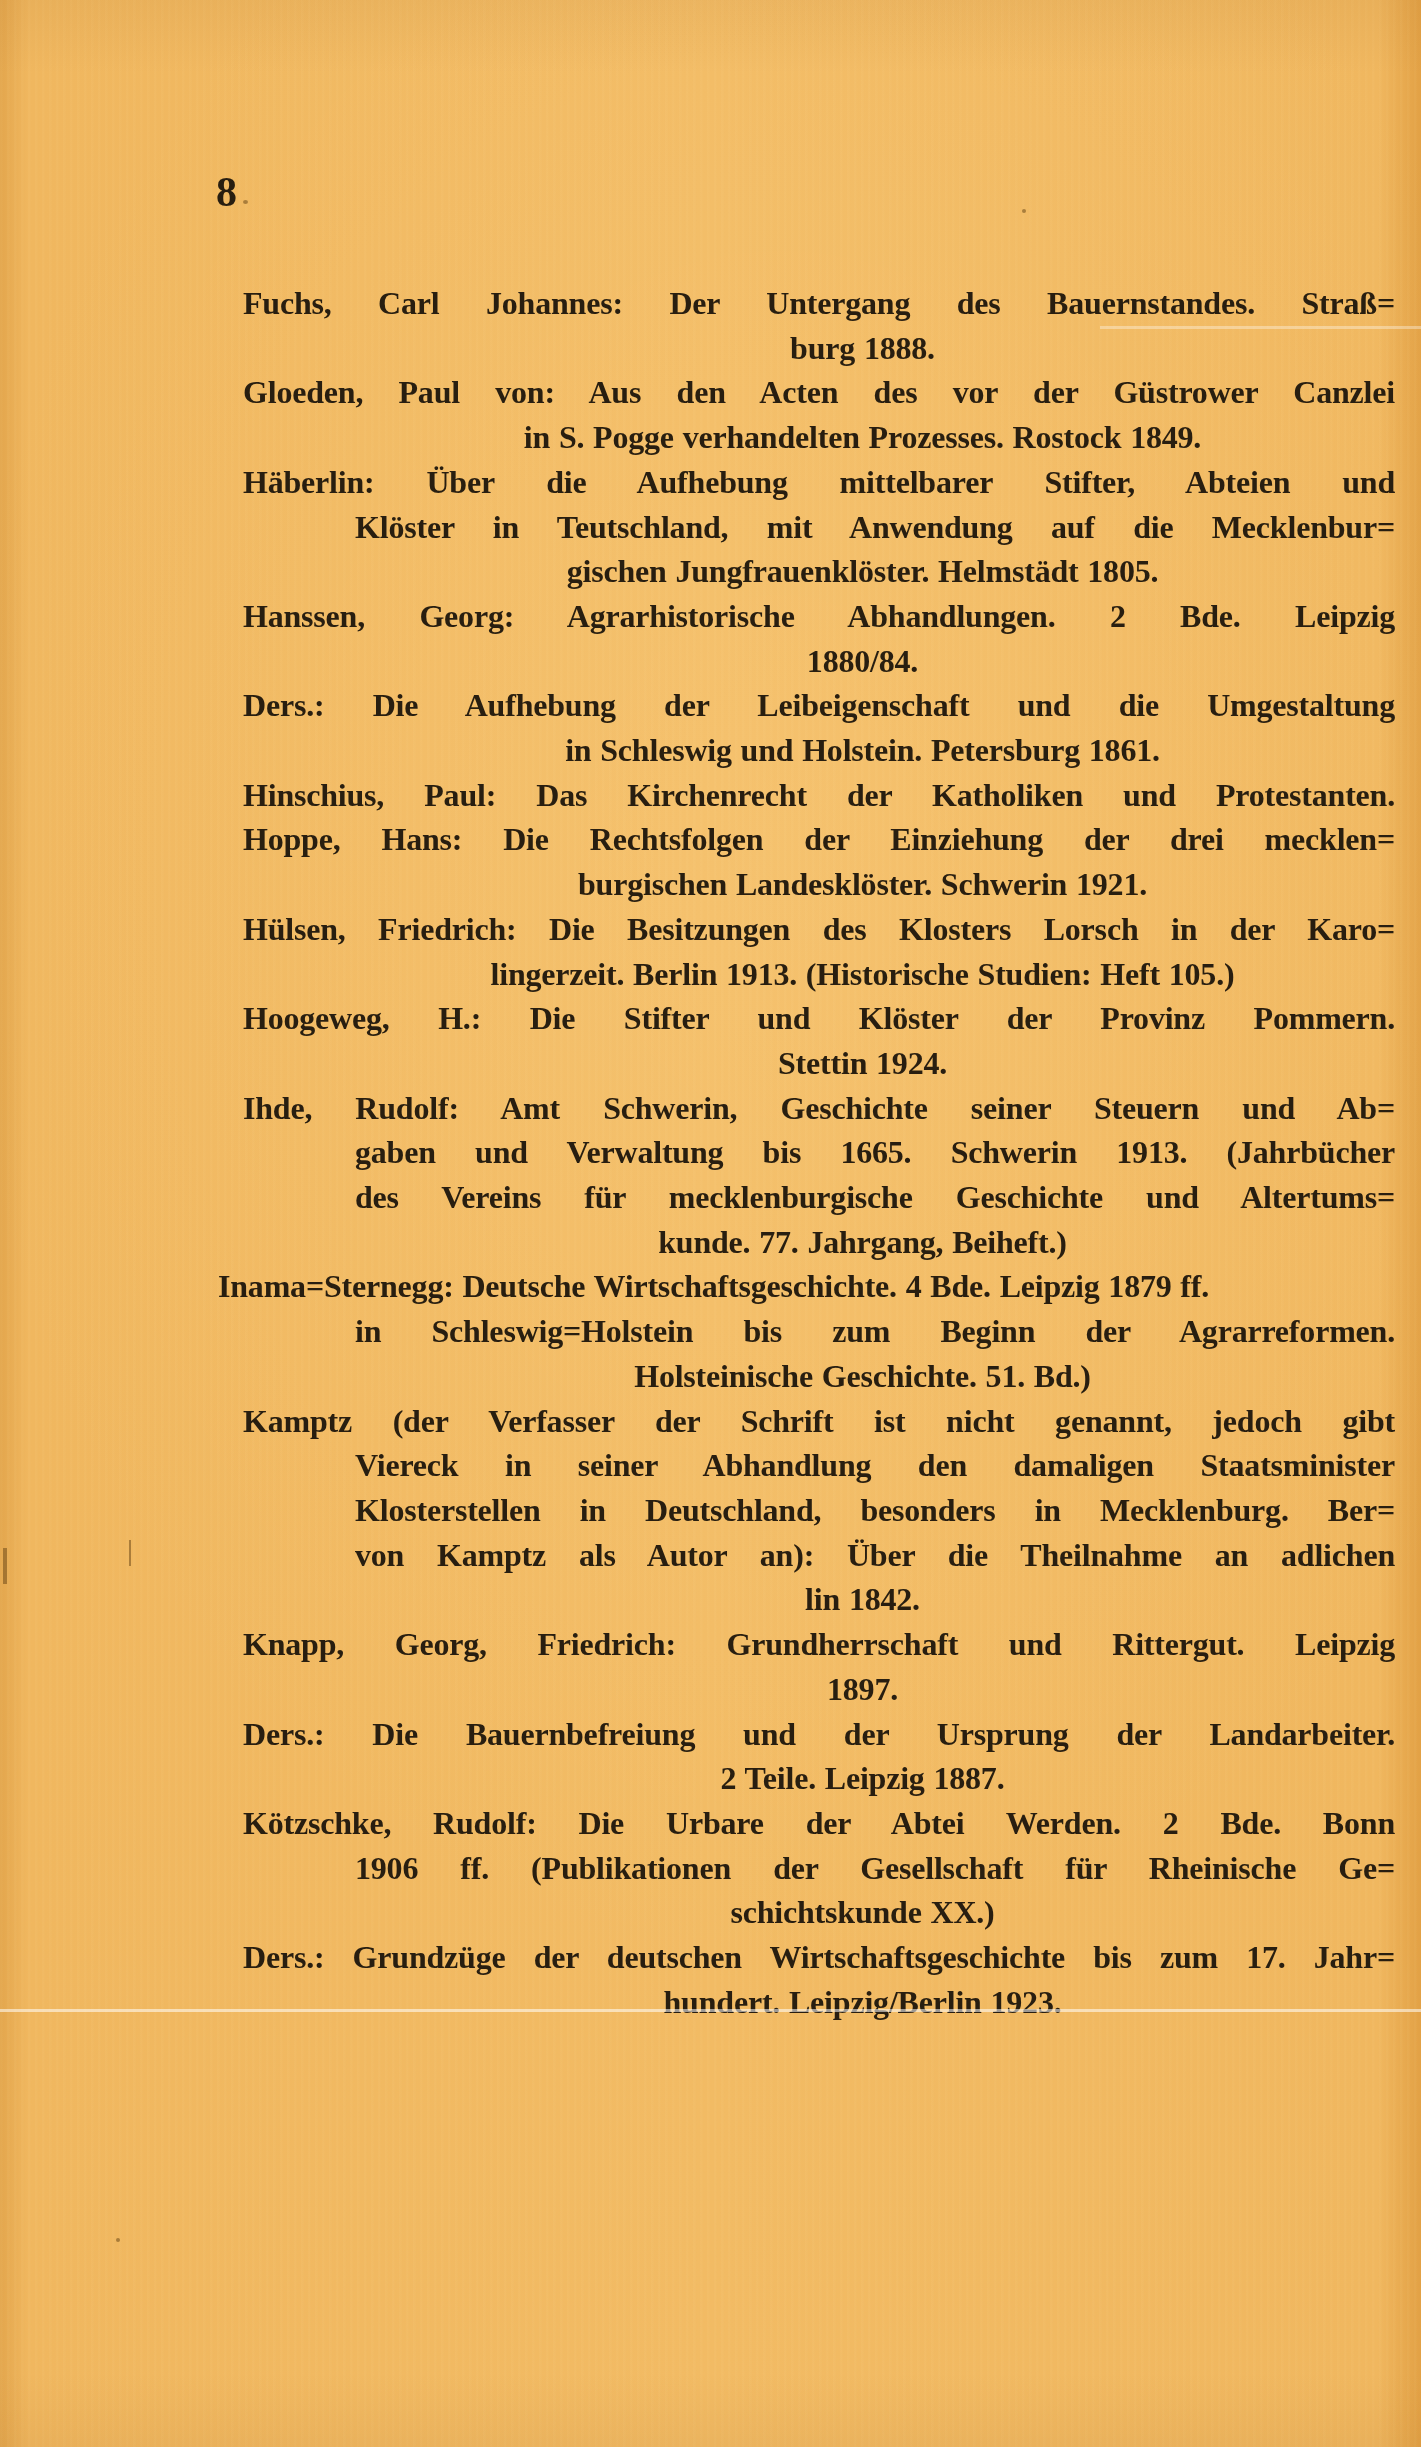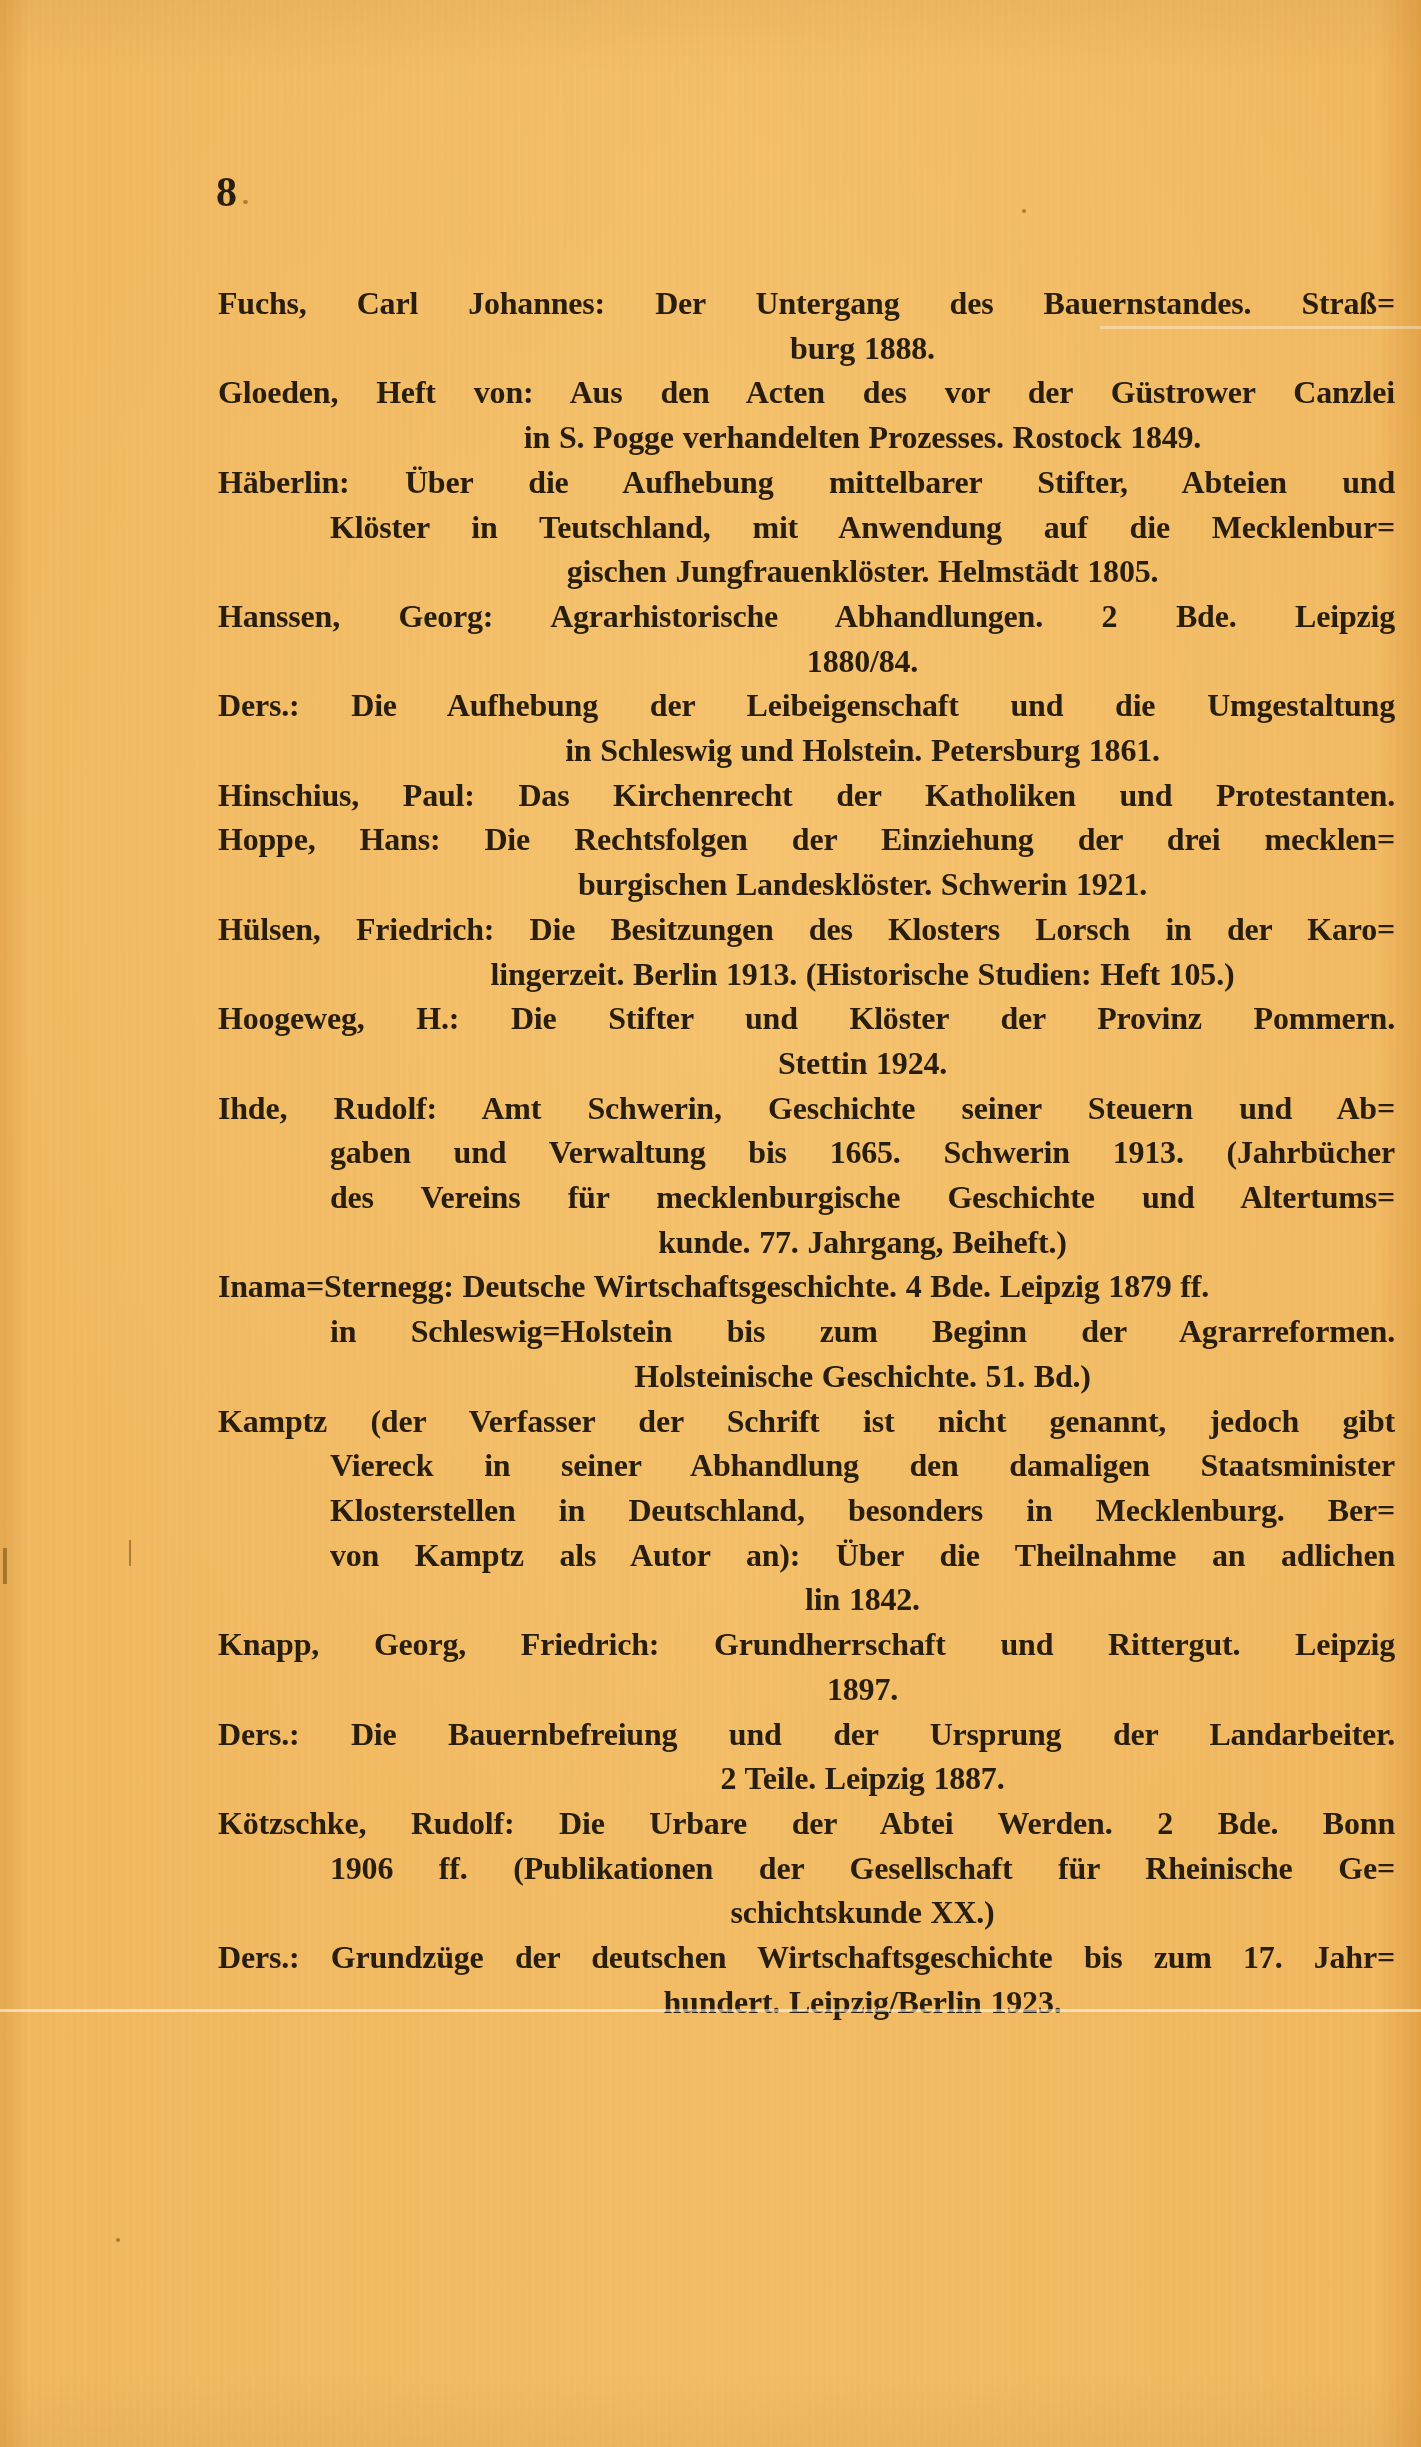--- a/index.html
+++ b/index.html
@@ -23,21 +23,21 @@
     position:absolute;left:216px;top:168px;
     font-size:42px;font-weight:700;letter-spacing:0;
   }
   .bib{
     position:absolute;left:218px;top:281px;width:1177px;
     font-size:32px;font-weight:700;line-height:44.7px;
     letter-spacing:-0.2px;
     word-spacing:1px;
   }
   .line{white-space:nowrap;text-align:left;}
-  .line.just{white-space:normal;text-align:justify;text-align-last:justify;}
+  .line.just{white-space:normal;text-align:justify;text-align-last:justify;margin-left:25px;}
   .line.cont{padding-left:112px;text-align:center;}
   .line.just.cont{padding-left:112px;}
   .scratch{
     position:absolute;left:0;width:1421px;height:3px;
     background:rgba(255,255,255,0.55);
     pointer-events:none;
   }
   .scratch.faint{background:rgba(255,255,255,0.35);}
   .speck{
     position:absolute;border-radius:50%;
@@ -52,21 +52,21 @@
 </head>
 <body>
 
 <div class="page-shade"></div>
 
 <div class="page-number">8</div>
 
 <main class="bib">
     <div class="line just">Fuchs, Carl Johannes: Der Untergang des Bauernstandes. Straß=</div>
     <div class="line cont">burg 1888.</div>
-    <div class="line just">Gloeden, Heft von: Aus den Acten des vor der Güstrower Canzlei</div>
+    <div class="line just">Gloeden, Paul von: Aus den Acten des vor der Güstrower Canzlei</div>
     <div class="line cont">in S. Pogge verhandelten Prozesses. Rostock 1849.</div>
     <div class="line just">Häberlin: Über die Aufhebung mittelbarer Stifter, Abteien und</div>
     <div class="line cont just">Klöster in Teutschland, mit Anwendung auf die Mecklenbur=</div>
     <div class="line cont">gischen Jungfrauenklöster. Helmstädt 1805.</div>
     <div class="line just">Hanssen, Georg: Agrarhistorische Abhandlungen. 2 Bde. Leipzig</div>
     <div class="line cont">1880/84.</div>
     <div class="line just">Ders.: Die Aufhebung der Leibeigenschaft und die Umgestaltung</div>
     <div class="line cont">in Schleswig und Holstein. Petersburg 1861.</div>
     <div class="line just">Hinschius, Paul: Das Kirchenrecht der Katholiken und Protestanten.</div>
     <div class="line just">Hoppe, Hans: Die Rechtsfolgen der Einziehung der drei mecklen=</div>

